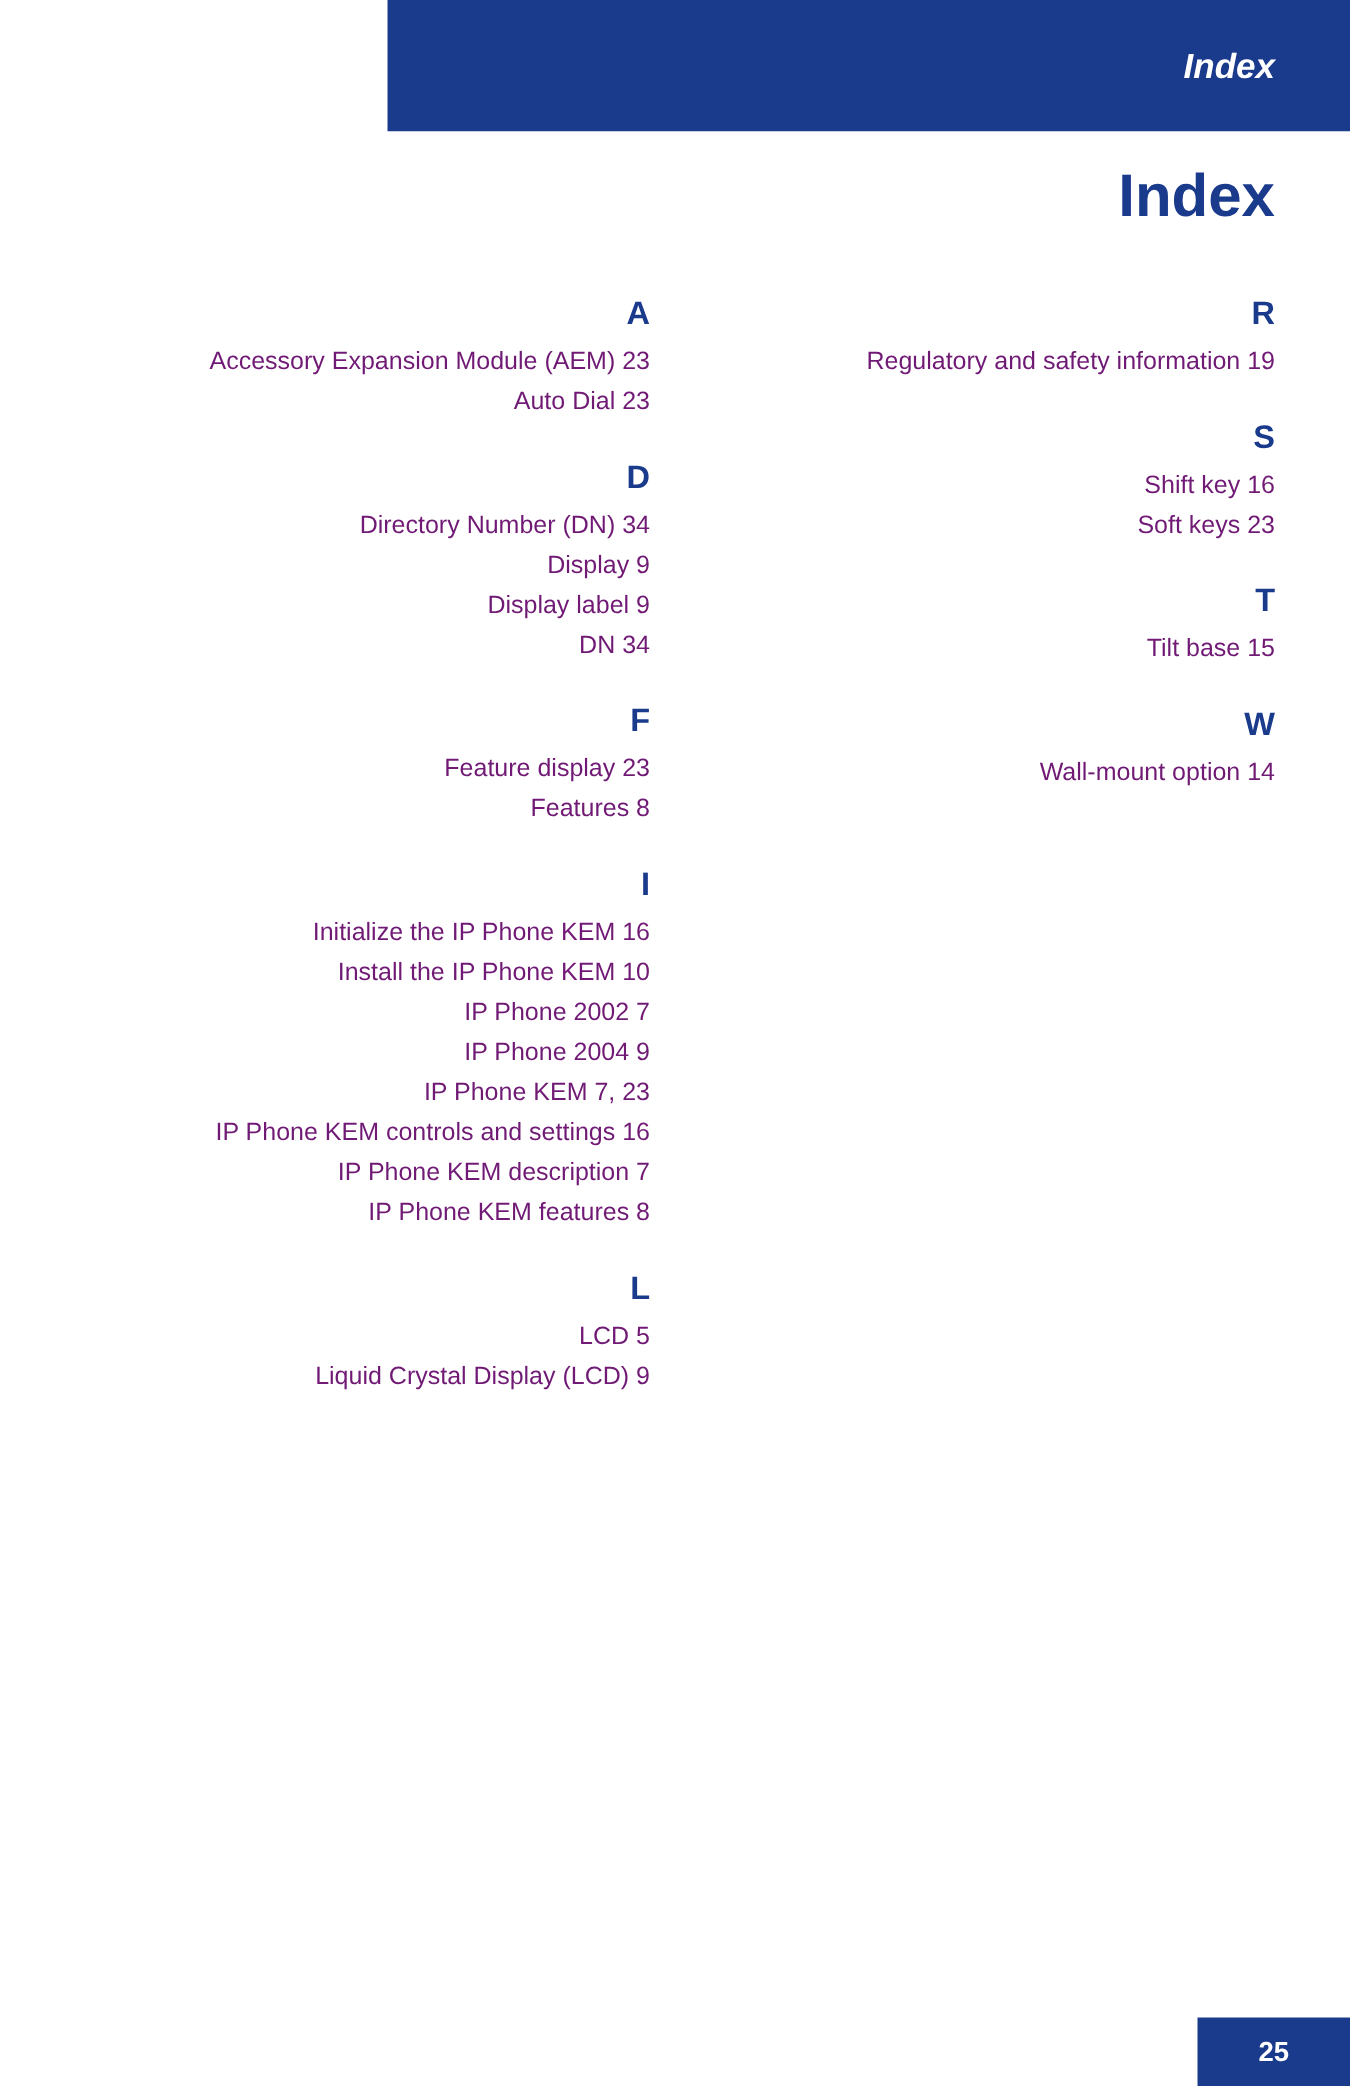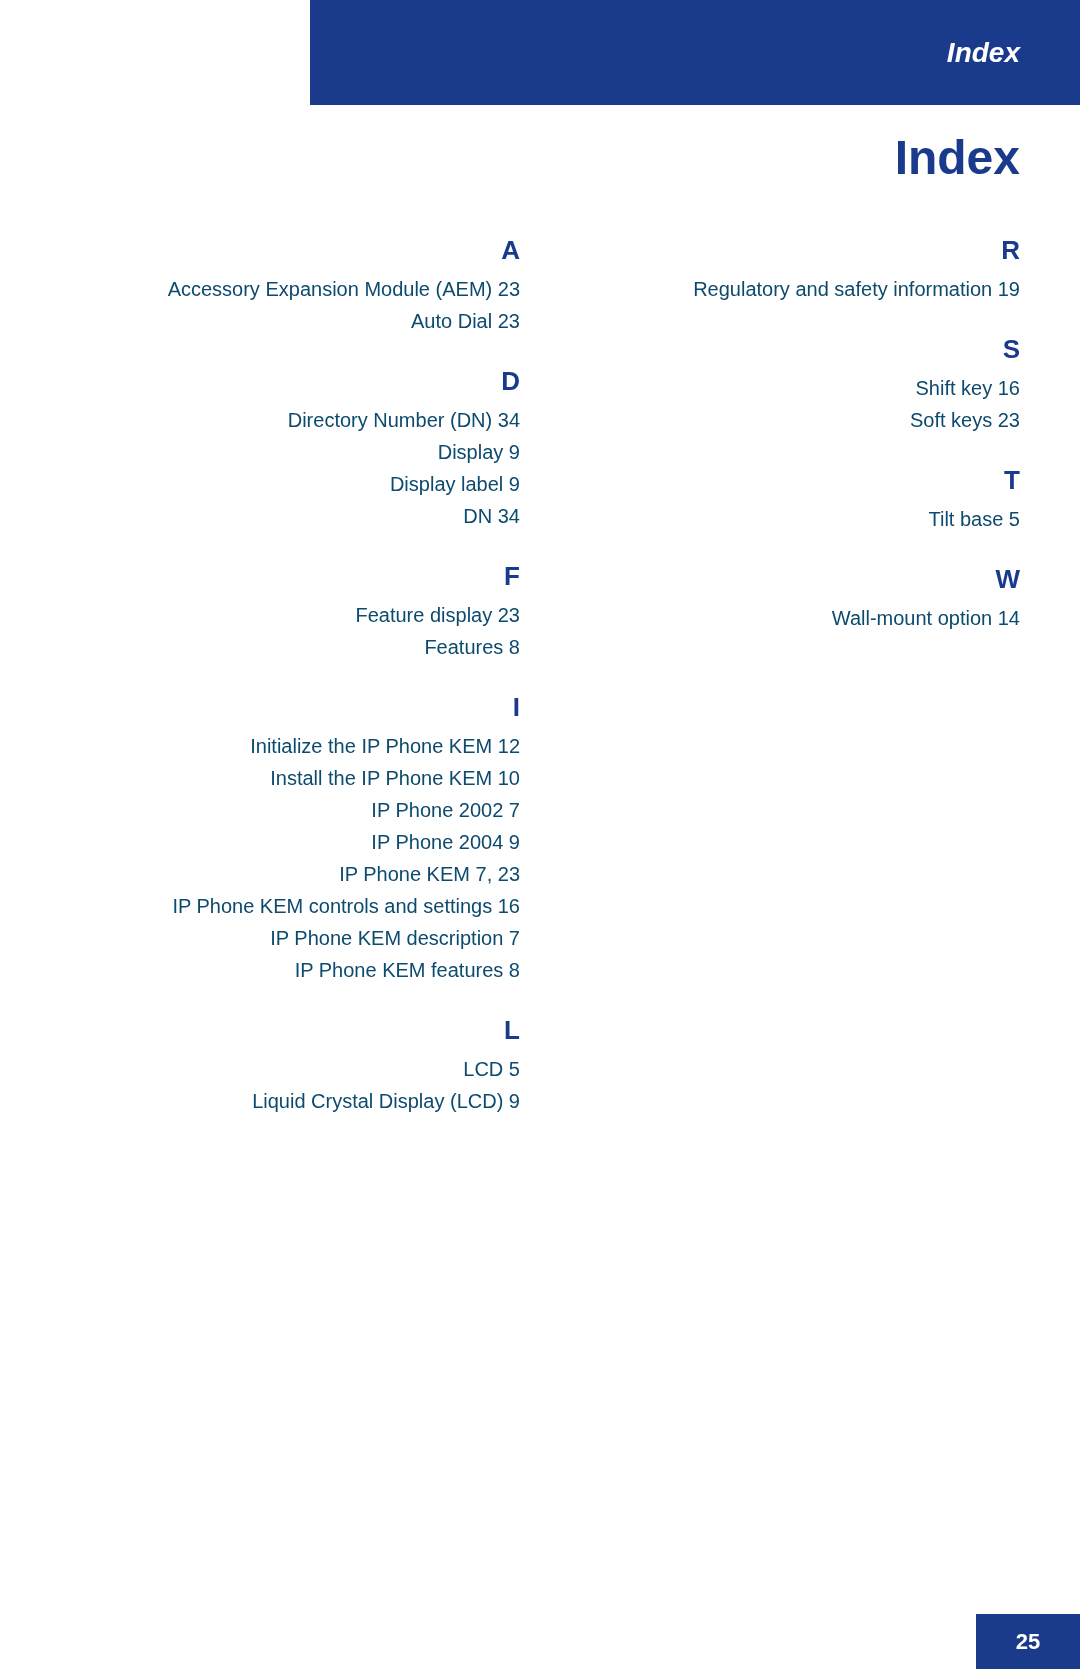--- a/index.html
+++ b/index.html
@@ -79,35 +79,35 @@
       margin-top: 30px;
     }
 
     .section-letter:first-child {
       margin-top: 0;
     }
 
     
     .index-entry {
       font-size: 20px;
-      color: #0c4a6e;
+      color: #701a75;
       line-height: 1.5;
       margin-bottom: 2px;
     }
 
     .section-entries {
       margin-bottom: 30px;
     }
 
     
     .footer-bar {
       position: absolute;
       bottom: 0;
       right: 0;
-      width: 104px;
+      width: 122px;
       height: 55px;
       background-color: #1a3a8c;
       display: flex;
       align-items: center;
       justify-content: center;
     }
 
     .page-number {
       color: #ffffff;
       font-size: 22px;
@@ -144,21 +144,21 @@
       </div>
 
       <div class="section-entries">
         <div class="section-letter">F</div>
         <div class="index-entry">Feature display 23</div>
         <div class="index-entry">Features 8</div>
       </div>
 
       <div class="section-entries">
         <div class="section-letter">I</div>
-        <div class="index-entry">Initialize the IP Phone KEM 12</div>
+        <div class="index-entry">Initialize the IP Phone KEM 16</div>
         <div class="index-entry">Install the IP Phone KEM 10</div>
         <div class="index-entry">IP Phone 2002 7</div>
         <div class="index-entry">IP Phone 2004 9</div>
         <div class="index-entry">IP Phone KEM 7, 23</div>
         <div class="index-entry">IP Phone KEM controls and settings 16</div>
         <div class="index-entry">IP Phone KEM description 7</div>
         <div class="index-entry">IP Phone KEM features 8</div>
       </div>
 
       <div class="section-entries">
@@ -176,21 +176,21 @@
       </div>
 
       <div class="section-entries">
         <div class="section-letter">S</div>
         <div class="index-entry">Shift key 16</div>
         <div class="index-entry">Soft keys 23</div>
       </div>
 
       <div class="section-entries">
         <div class="section-letter">T</div>
-        <div class="index-entry">Tilt base 5</div>
+        <div class="index-entry">Tilt base 15</div>
       </div>
 
       <div class="section-entries">
         <div class="section-letter">W</div>
         <div class="index-entry">Wall-mount option 14</div>
       </div>
 
     </div>
   </div>
 </div>

